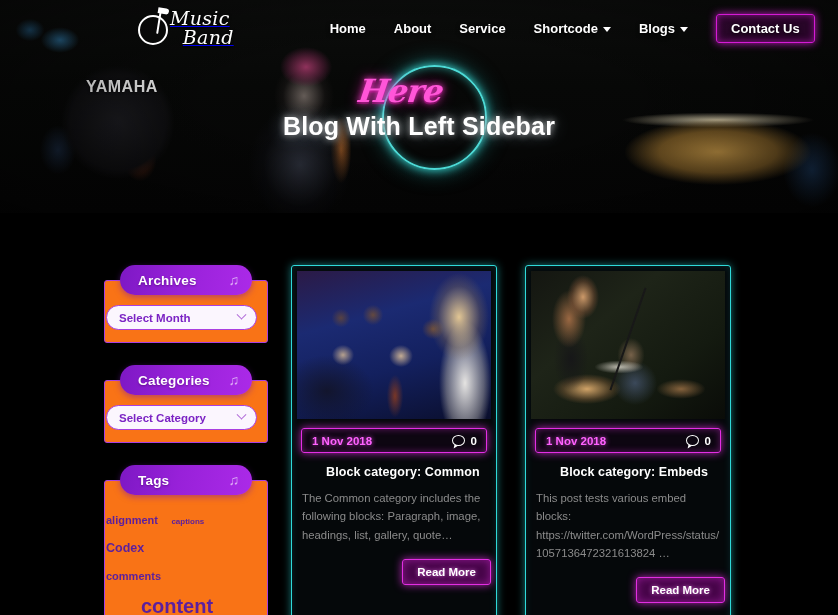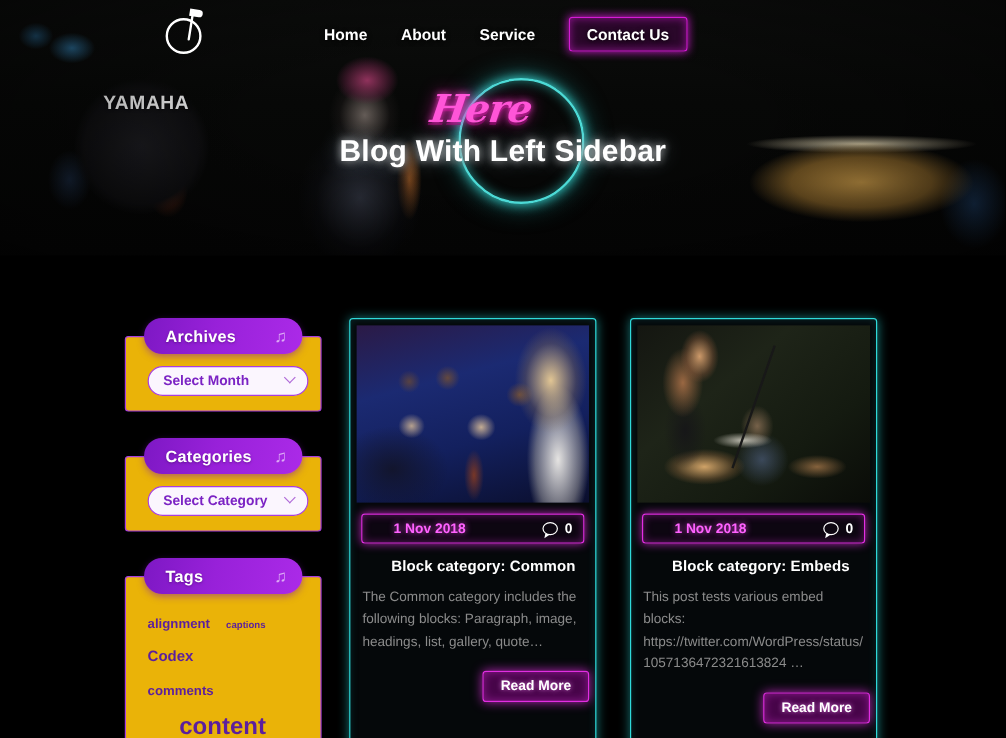--- a/index.html
+++ b/index.html
@@ -146,22 +146,22 @@
     box-shadow: 0 2px 6px rgba(120,20,180,.5);
     display: flex; align-items: center; justify-content: space-between;
     padding: 0 13px 0 18px;
   }
   .widget-head h3 {
     color: #fff; font-size: 13.5px; font-weight: bold; letter-spacing: .2px;
     text-shadow: 0 1px 2px rgba(60,0,90,.5);
   }
   .note-icon { color: rgba(255,255,255,.62); font-size: 14px; line-height: 1; }
   .widget-body {
-    margin-top: -15px; padding: 24px 10px 12px 18px;
-    background: #eab308; border: 1.4px solid #a93fe0;
+    margin-top: -15px; padding: 24px 10px 12px 1px;
+    background: #f97316; border: 1.4px solid #a93fe0;
     border-radius: 3px; min-height: 40px;
   }
   .fancy-select {
     width: 100%; height: 25px;
     border: 1.3px solid #a93fe0; border-radius: 13px;
     background: #fbf6fe; color: #7b23c4;
     font-size: 11.5px; font-weight: bold; font-family: "Liberation Sans", sans-serif;
     display: flex; align-items: center; justify-content: space-between;
     padding: 0 11px 0 12px; cursor: pointer;
   }
@@ -221,21 +221,21 @@
   }
   .thumb-b::after {
     content:""; position:absolute; left:96px; top:14px; width:2px; height:108px;
     background:#181818; transform: rotate(19deg);
   }
   .date-bar {
     margin: 9px 4px 0 4px; height: 25px;
     border: 1.4px solid #e42ee4; border-radius: 3px;
     box-shadow: 0 0 8px rgba(228,46,228,.8), inset 0 0 7px rgba(228,46,228,.4);
     display: flex; align-items: center; justify-content: space-between;
-    padding: 0 9px 0 26px; background: rgba(40,0,40,.25);
+    padding: 0 9px 0 10px; background: rgba(40,0,40,.25);
   }
   .date-txt {
     color: #ff62ff; font-size: 11.5px; font-weight: bold;
     text-shadow: 0 0 5px rgba(255,70,255,.85);
   }
   .cmt { display: flex; align-items: center; gap: 6px; }
   .cmt-icon {
     position: relative; width: 13px; height: 11px;
     border: 1.4px solid #fff; border-radius: 50% 50% 50% 50%;
   }
@@ -269,31 +269,43 @@
 
 <header class="hero">
   <div class="hero-photo">
     <div class="hero-yamaha">YAMAHA</div>
   </div>
   <div class="hero-vignette"></div>
 
   <div class="topbar">
     <a class="logo" href="#">
       <span class="logo-icon"></span>
+      <span class="logo-words">
+        <span class="l1">Music</span>
+        <span class="l2">Band</span>
+      </span>
     </a>
 
     <nav class="mainnav">
       <a href="#">
           <span>Home</span>
         </a>
       <a href="#">
           <span>About</span>
         </a>
       <a href="#">
           <span>Service</span>
+        </a>
+      <a href="#">
+          <span>Shortcode</span>
+          <i class="caret"></i>
+        </a>
+      <a href="#">
+          <span>Blogs</span>
+          <i class="caret"></i>
         </a>
       <a class="contact-btn" href="#">Contact Us</a>
     </nav>
   </div>
 
   <div class="hero-center">
     <div class="neon-ring"></div>
     <div class="hero-script">Here</div>
     <h1 class="hero-title">Blog With Left Sidebar</h1>
   </div>

